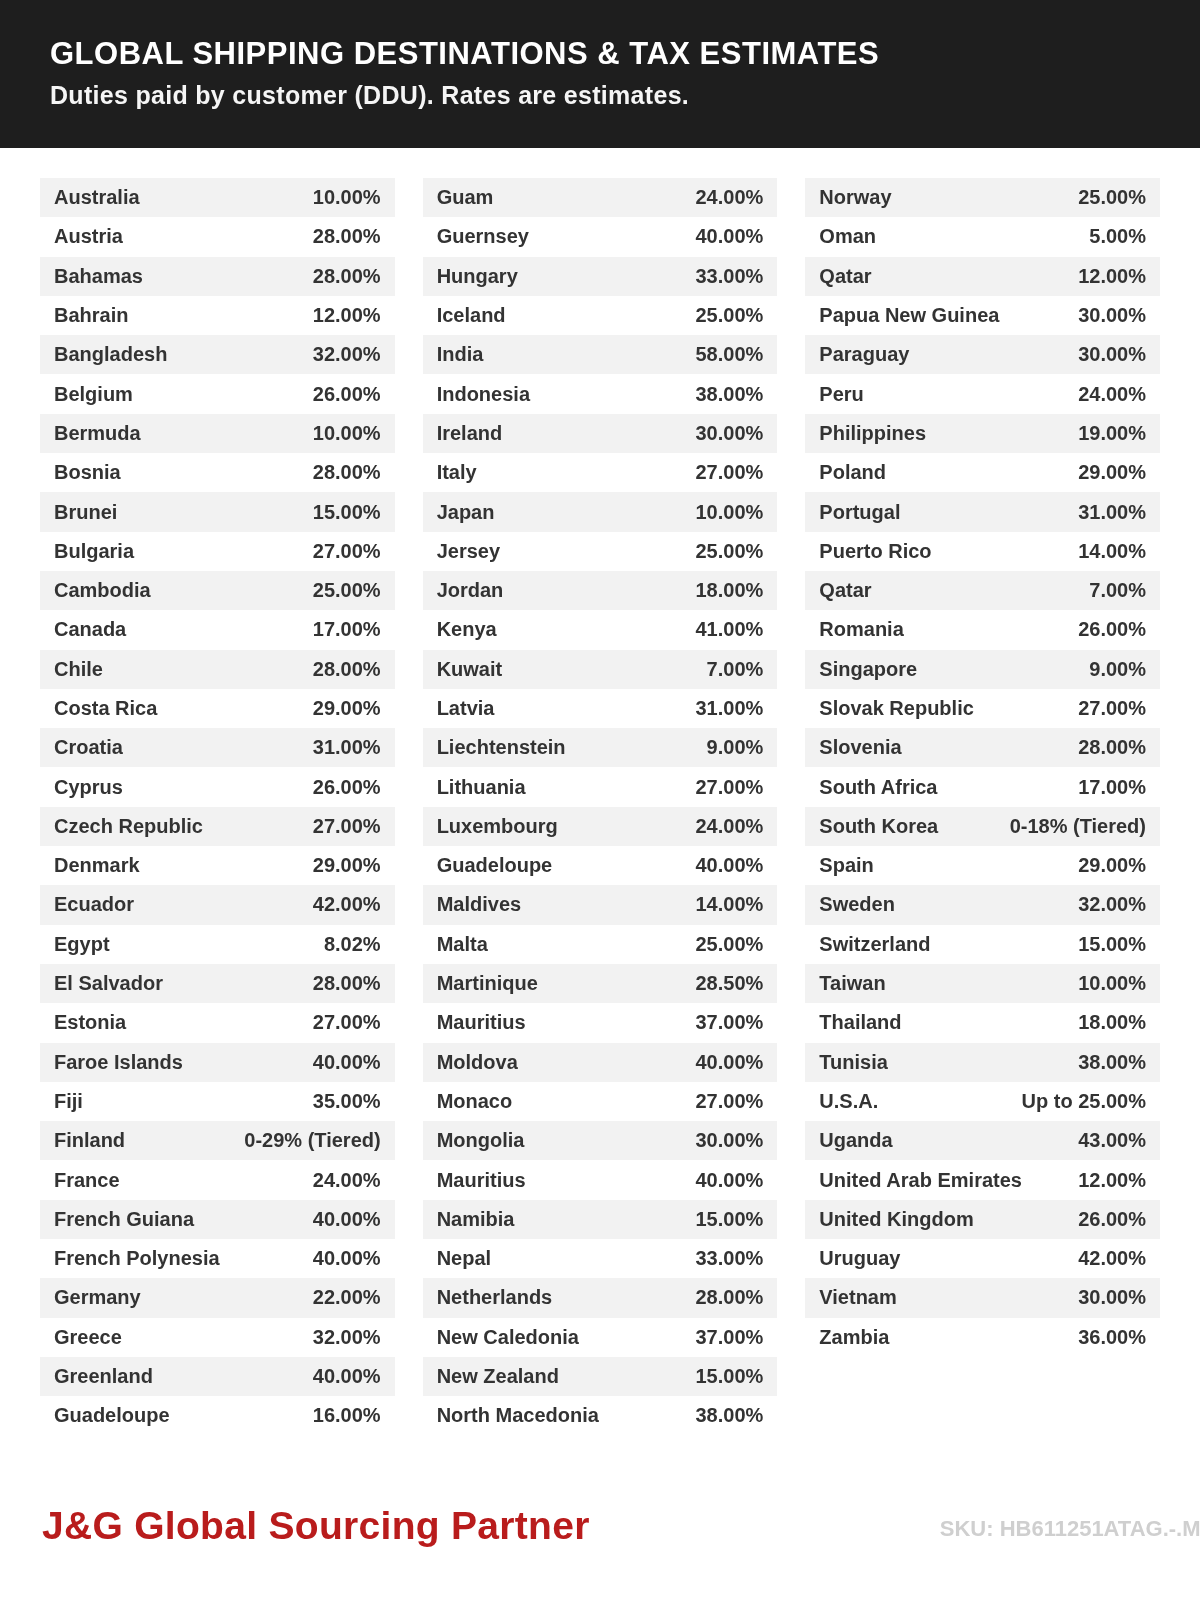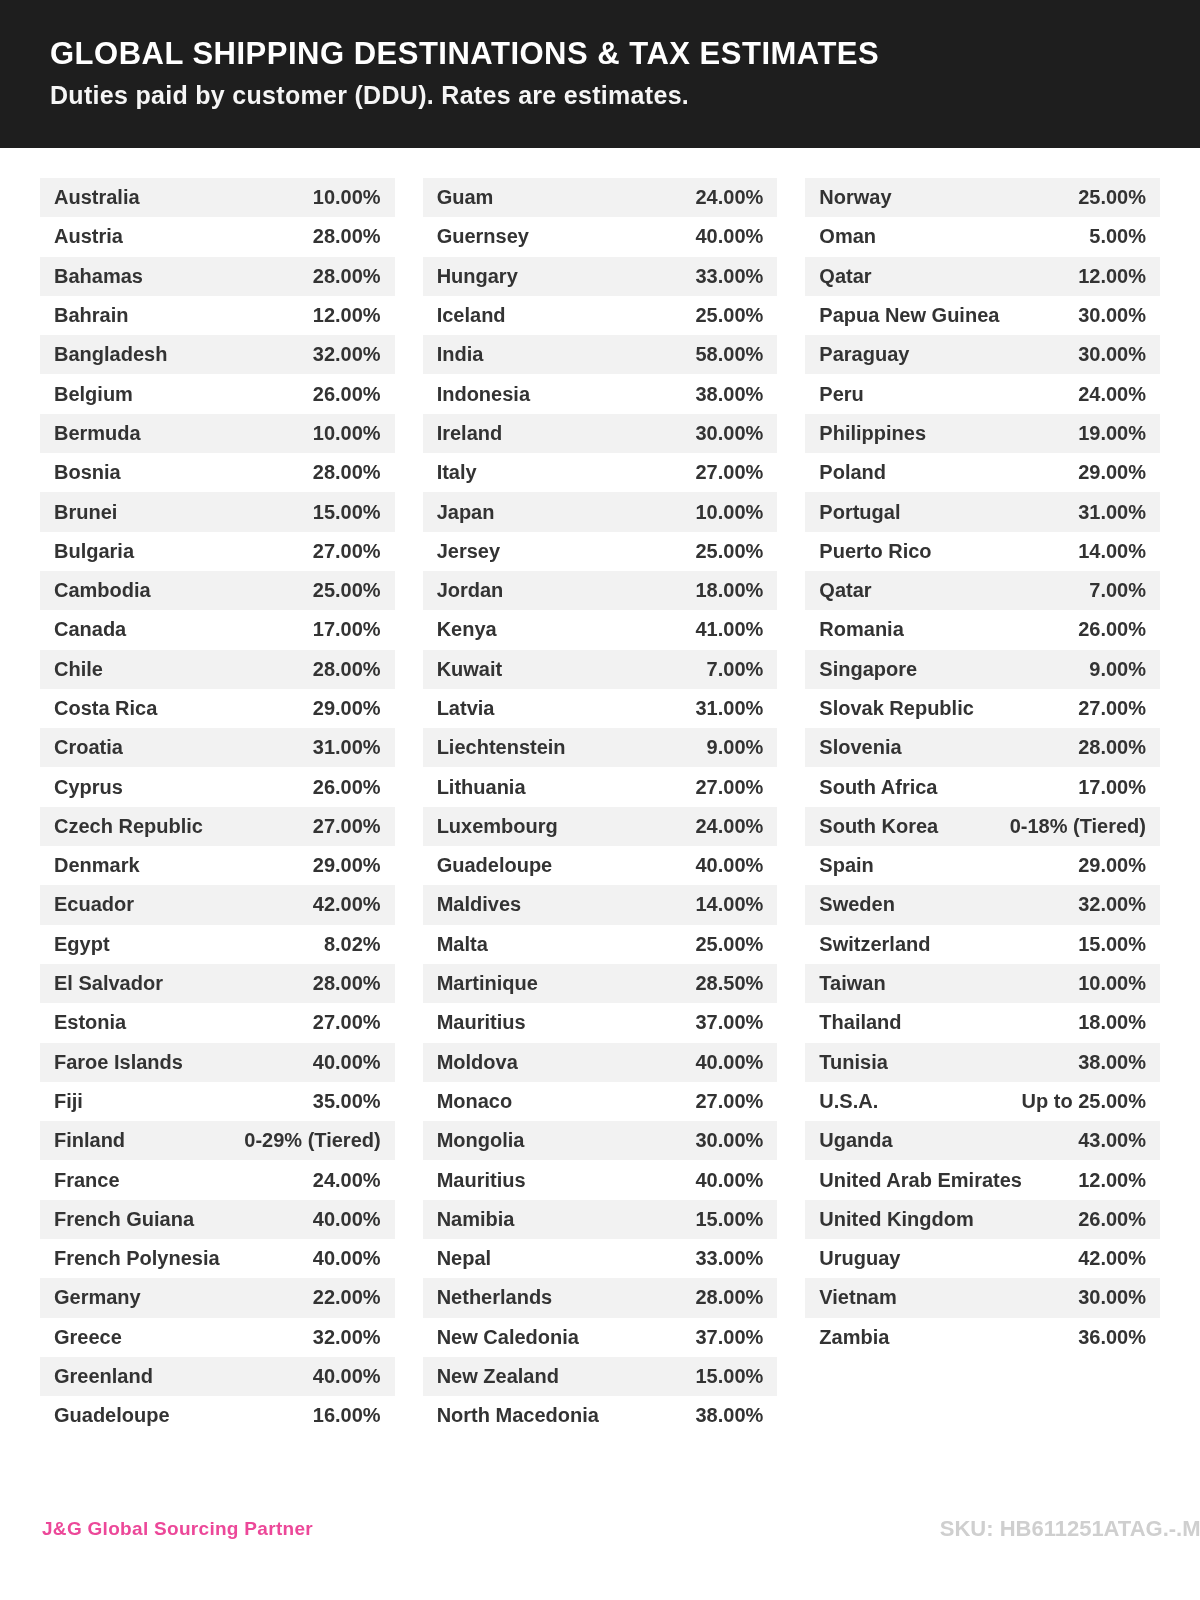--- a/index.html
+++ b/index.html
@@ -57,24 +57,24 @@
     font-size: 20px;
     font-weight: 700;
     color: #333333;
   }
   .row.shaded { background: #f2f2f2; }
   .row .country { white-space: nowrap; }
   .row .rate { white-space: nowrap; text-align: right; }
   .footer-brand {
     position: absolute;
     left: 42px;
-    bottom: 60px;
-    font-size: 19px;
+    bottom: 52px;
+    font-size: 39px;
     font-weight: 700;
-    color: #ec4899;
+    color: #b91c1c;
     letter-spacing: 0.3px;
   }
   .footer-sku {
     position: absolute;
     right: -14px;
     bottom: 58px;
     font-size: 22px;
     font-weight: 700;
     color: #cfcfcf;
     white-space: nowrap;

